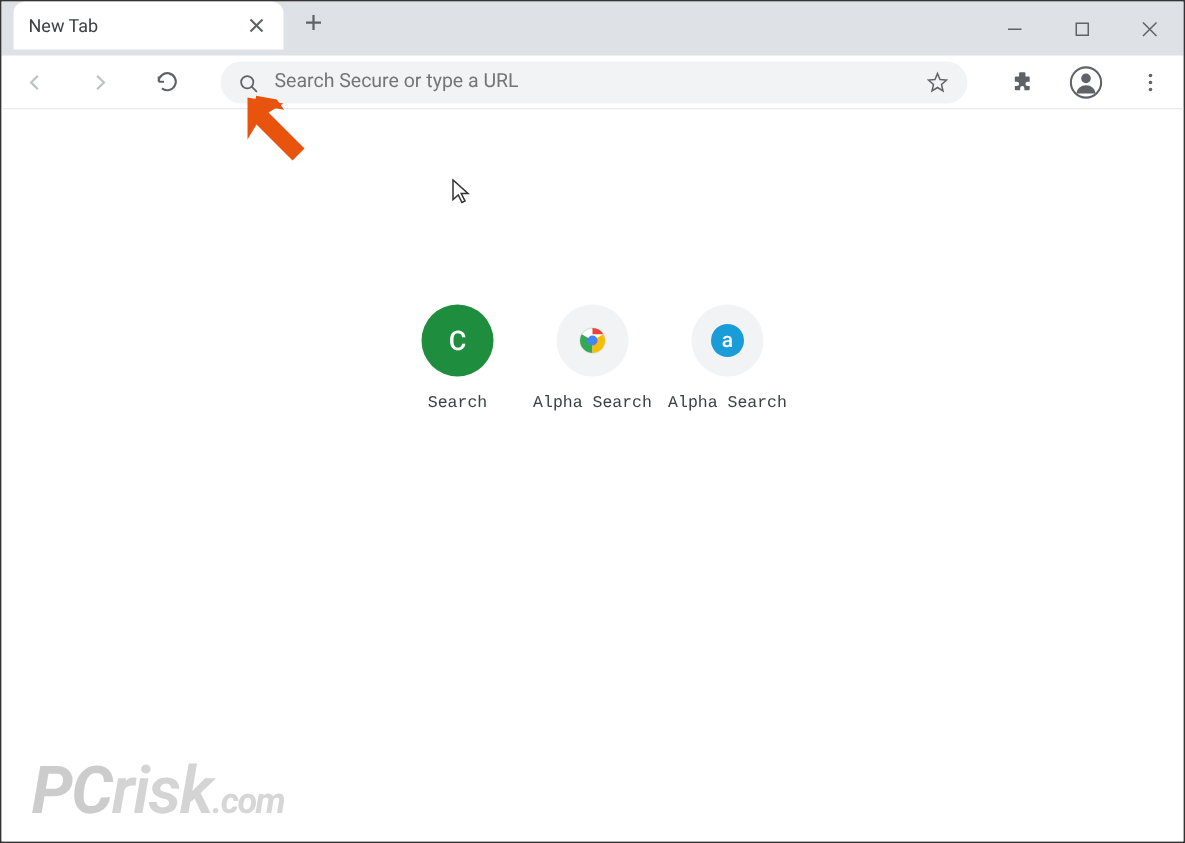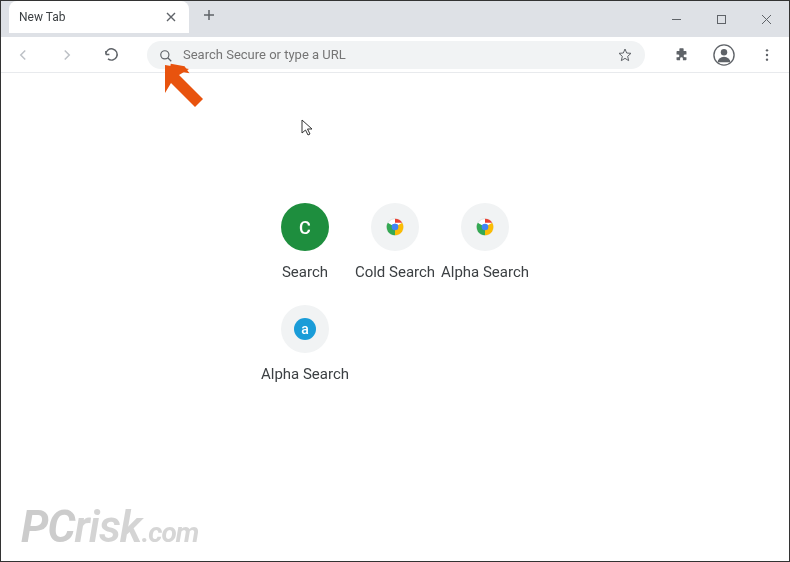--- a/index.html
+++ b/index.html
@@ -31,34 +31,34 @@
 .avatar { width: 26px; height: 26px; border-radius: 50%; display: flex; align-items: center; justify-content: center; }
 .avatar svg { fill: #5f6368; }
 .menu-dots { width: 28px; height: 28px; display: flex; align-items: center; justify-content: center; cursor: pointer; color: #5f6368; }
 
 
 .content { position: absolute; top: 72px; left: 0; right: 0; bottom: 0; background: #fff; }
 .shortcuts { position: absolute; top: 130px; left: 50%; transform: translateX(-50%); display: grid; grid-template-columns: repeat(3, 90px); gap: 24px 0; }
 .shortcut { display: flex; flex-direction: column; align-items: center; cursor: pointer; width: 90px; }
 .sc-circle { width: 48px; height: 48px; border-radius: 50%; background: #f1f3f4; display: flex; align-items: center; justify-content: center; margin-bottom: 12px; position: relative; }
 .sc-circle.green { background: #1e8e3e; color: #fff; font-weight: 500; font-size: 18px; }
-.sc-label { font-size: 15px; color: #3c4043; text-align: right; white-space: nowrap; }
+.sc-label { font-size: 11px; color: #3c4043; text-align: right; white-space: nowrap; font-family: Liberation Mono, monospace; }
 .alpha-ico { width: 22px; height: 22px; border-radius: 50%; background: #1a9cd8; display: flex; align-items: center; justify-content: center; color: #fff; font-size: 14px; font-weight: 500; }
 
 
 .arrow-annotation { position: absolute; top: 58px; left: 158px; width: 56px; height: 56px; pointer-events: none; }
 
 
 .cursor-icon { position: absolute; top: 118px; left: 300px; pointer-events: none; }
 
 
 .watermark { position: absolute; bottom: 8px; left: 20px; font-size: 44px; font-style: italic; font-weight: bold; color: rgba(120,120,120,0.35); letter-spacing: -1px; font-family: Arial, sans-serif; }
 .watermark .pc { color: rgba(120,120,120,0.38); }
 .watermark .risk { color: rgba(120,120,120,0.32); font-weight: 600; }
-.watermark .com { font-size: 28px; color: rgba(120,120,120,0.3); }.chrome-svg circle.blu{fill:#4285f4}
+.watermark .com { font-size: 24px; color: rgba(120,120,120,0.3); }.chrome-svg circle.blu{fill:#4285f4}
 </style>
 </head>
 <body>
 
 <div class="titlebar">
   <div class="tab">
     <span class="tab-title">New Tab</span>
     <span class="tab-close">
       <svg width="10" height="10" viewBox="0 0 10 10">
           <path d="M1 1 L9 9 M9 1 L1 9" stroke="#5f6368" stroke-width="1.4"></path>
@@ -143,34 +143,20 @@
 <div class="content">
   <div class="shortcuts">
 
     <div class="shortcut">
       <div class="sc-circle green">
           <span>C</span>
         </div>
       <div class="sc-label">Search</div>
     </div>
 
-    <div class="shortcut">
-      <div class="sc-circle">
-        <svg class="chrome-svg" width="20" height="20" viewBox="0 0 24 24">
-            <circle cx="12" cy="12" r="10" fill="#fff" stroke="#ddd"></circle>
-            <circle class="blu" cx="12" cy="12" r="4"></circle>
-            <path fill="#ea4335" d="M12 2 a10 10 0 0 1 8.66 5 L12 7 z"></path>
-            <path fill="#34a853" d="M3.34 7 A10 10 0 0 0 12 22 L12 12 z"></path>
-            <path fill="#fbbc04" d="M20.66 7 A10 10 0 0 1 12 22 L12 12 z"></path>
-            <circle fill="#4285f4" cx="12" cy="12" r="4"></circle>
-            <circle fill="#fff" cx="12" cy="12" r="3.2" fill-opacity="0"></circle>
-          </svg>
-      </div>
-      <div class="sc-label">Cold Search</div>
-    </div>
 
 
     <div class="shortcut">
       <div class="sc-circle">
         <svg class="chrome-svg" width="20" height="20" viewBox="0 0 24 24">
             <circle cx="12" cy="12" r="10" fill="#fff" stroke="#ddd"></circle>
             <path fill="#ea4335" d="M12 2 a10 10 0 0 1 8.66 5 L12 7 z"></path>
             <path fill="#34a853" d="M3.34 7 A10 10 0 0 0 12 22 L12 12 z"></path>
             <path fill="#fbbc04" d="M20.66 7 A10 10 0 0 1 12 22 L12 12 z"></path>
             <circle fill="#4285f4" cx="12" cy="12" r="4"></circle>

